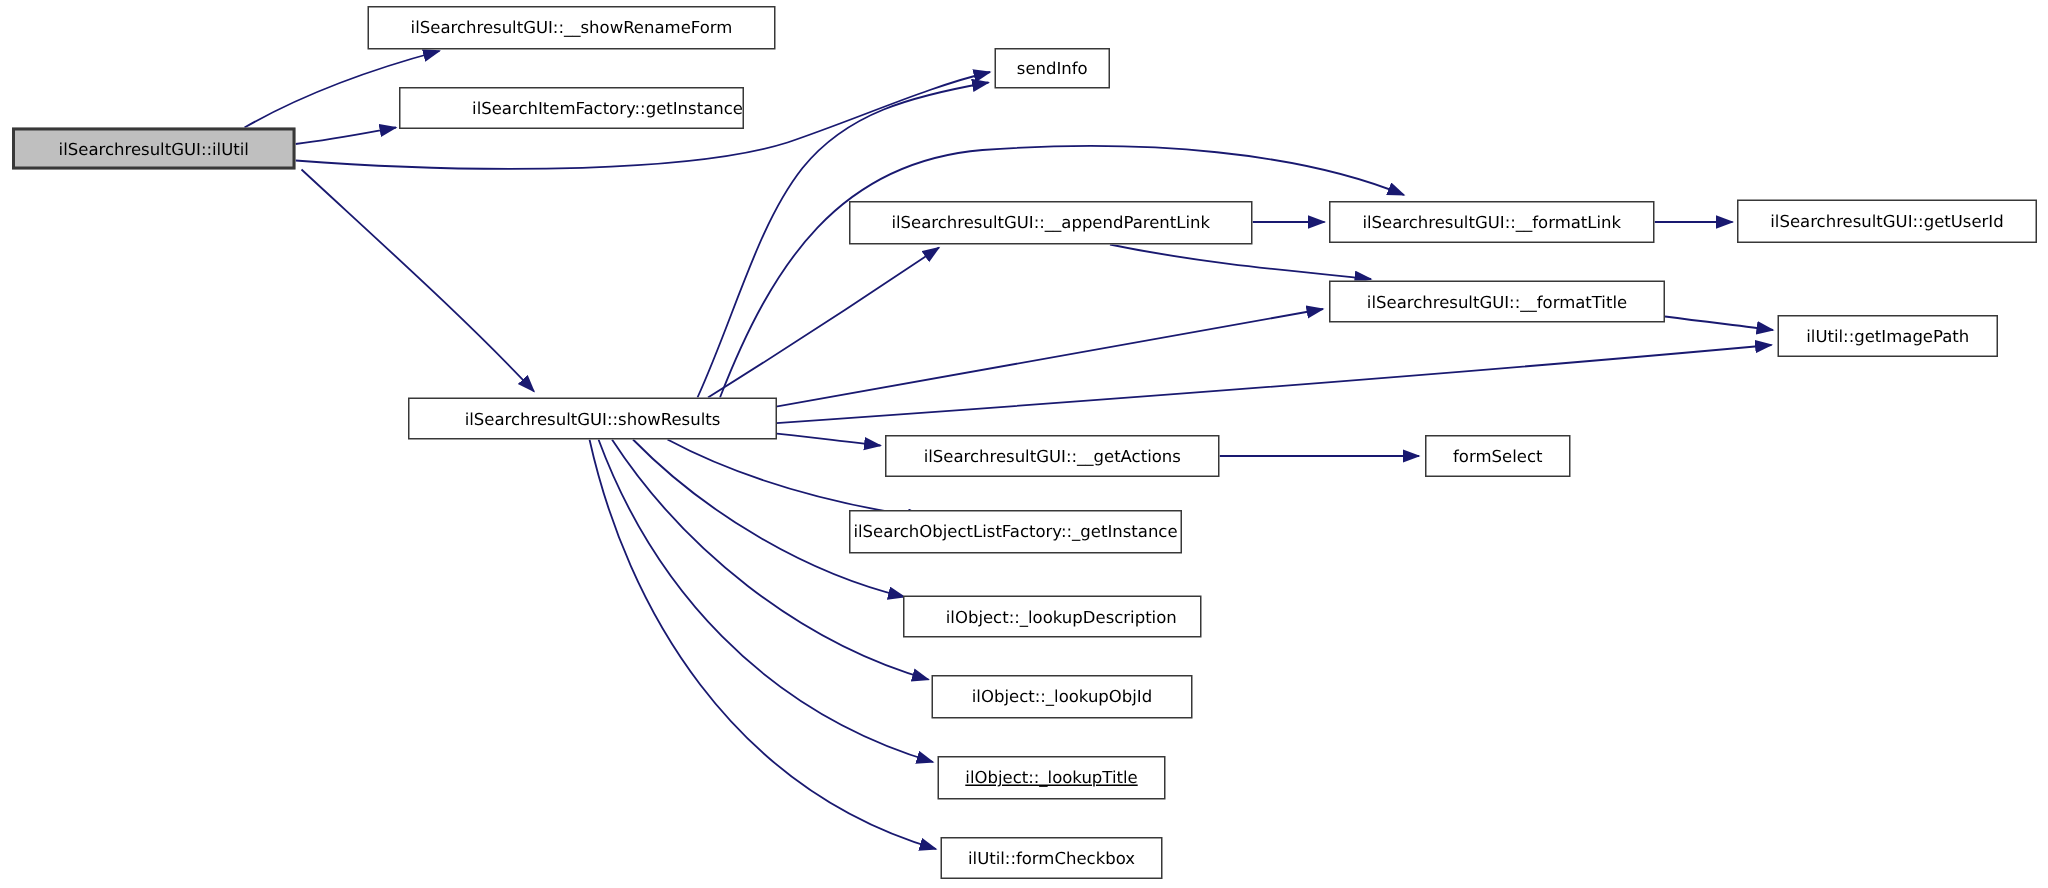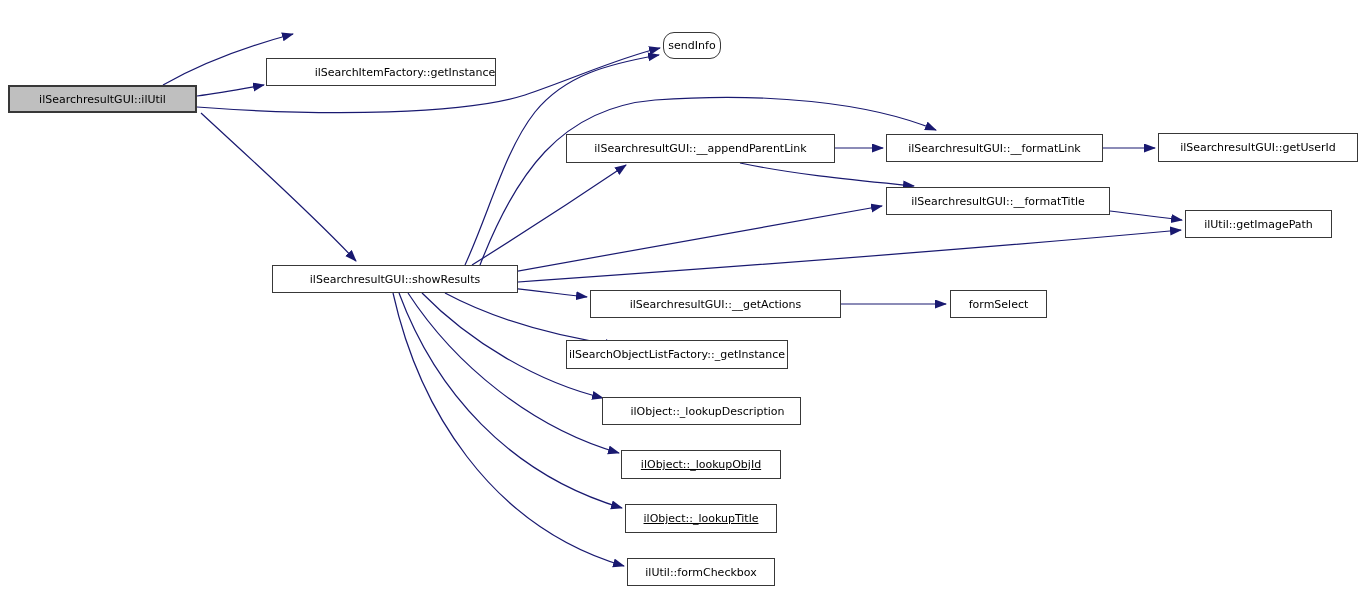--- a/index.html
+++ b/index.html
@@ -82,57 +82,60 @@
       <path class="edge" d="M393,293 C418,405 488,526 624,566" marker-end="url(#arrowhead)"></path>
       <path class="edge" d="M835,148 L883,148" marker-end="url(#arrowhead)"></path>
       <path class="edge" d="M740,163 C798,175 854,180 914,186" marker-end="url(#arrowhead)"></path>
       <path class="edge" d="M1103,148 L1155,148" marker-end="url(#arrowhead)"></path>
       <path class="edge" d="M1110,211 C1140,215 1160,217 1182,220" marker-end="url(#arrowhead)"></path>
       <path class="edge" d="M813,304 L946,304" marker-end="url(#arrowhead)"></path>
     </svg>
 <div class="node root" style="left: 8px; top: 85px; width: 189px; height: 28px;">
       <span>ilSearchresultGUI::ilUtil</span>
     </div>
+    <div class="node" style="left: 245px; top: 4px; width: 272px; height: 29px;">
+      <span>ilSearchresultGUI::__showRenameForm</span>
+    </div>
     <div class="node" style="left: 266px; top: 58px; width: 230px; height: 28px; padding-left: 48px;">
       <span>ilSearchItemFactory::getInstance</span>
     </div>
-    <div class="node" style="left: 663px; top: 32px; width: 58px; height: 27px; border-radius: 11px;">
+    <div class="node" style="left: 663px; top: 32px; width: 77px; height: 27px;">
       <span>sendInfo</span>
     </div>
     <div class="node" style="left: 272px; top: 265px; width: 246px; height: 28px;">
       <span>ilSearchresultGUI::showResults</span>
     </div>
     <div class="node" style="left: 566px; top: 134px; width: 269px; height: 29px;">
       <span>ilSearchresultGUI::__appendParentLink</span>
     </div>
     <div class="node" style="left: 886px; top: 134px; width: 217px; height: 28px;">
       <span>ilSearchresultGUI::__formatLink</span>
     </div>
     <div class="node" style="left: 1158px; top: 133px; width: 200px; height: 29px;">
       <span>ilSearchresultGUI::getUserId</span>
     </div>
     <div class="node" style="left: 886px; top: 187px; width: 224px; height: 28px;">
       <span>ilSearchresultGUI::__formatTitle</span>
     </div>
     <div class="node" style="left: 1185px; top: 210px; width: 147px; height: 28px;">
       <span>ilUtil::getImagePath</span>
     </div>
-    <div class="node" style="left: 590px; top: 290px; width: 251px; height: 28px;">
+    <div class="node" style="left: 590px; top: 290px; width: 223px; height: 28px;">
       <span>ilSearchresultGUI::__getActions</span>
     </div>
     <div class="node" style="left: 950px; top: 290px; width: 97px; height: 28px;">
       <span>formSelect</span>
     </div>
     <div class="node" style="left: 566px; top: 340px; width: 222px; height: 29px;">
       <span>ilSearchObjectListFactory::_getInstance</span>
     </div>
     <div class="node" style="left: 602px; top: 397px; width: 199px; height: 28px; padding-left: 12px;">
       <span>ilObject::_lookupDescription</span>
     </div>
-    <div class="node" style="left: 621px; top: 450px; width: 160px; height: 29px; text-decoration: underline;">
+    <div class="node" style="left: 621px; top: 450px; width: 174px; height: 29px;">
       <span>ilObject::_lookupObjId</span>
     </div>
     <div class="node" style="left: 625px; top: 504px; width: 152px; height: 29px; text-decoration: underline;">
       <span>ilObject::_lookupTitle</span>
     </div>
     <div class="node" style="left: 627px; top: 558px; width: 148px; height: 28px;">
       <span>ilUtil::formCheckbox</span>
     </div>
   </div>
 

